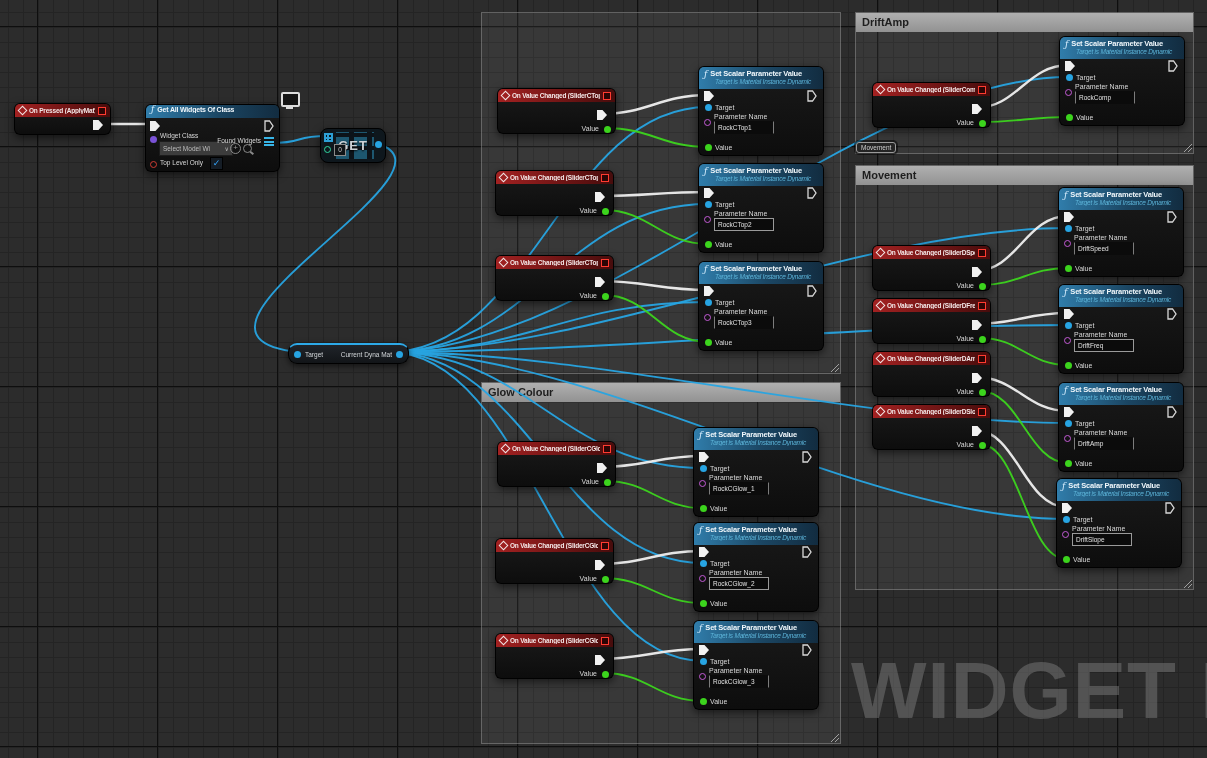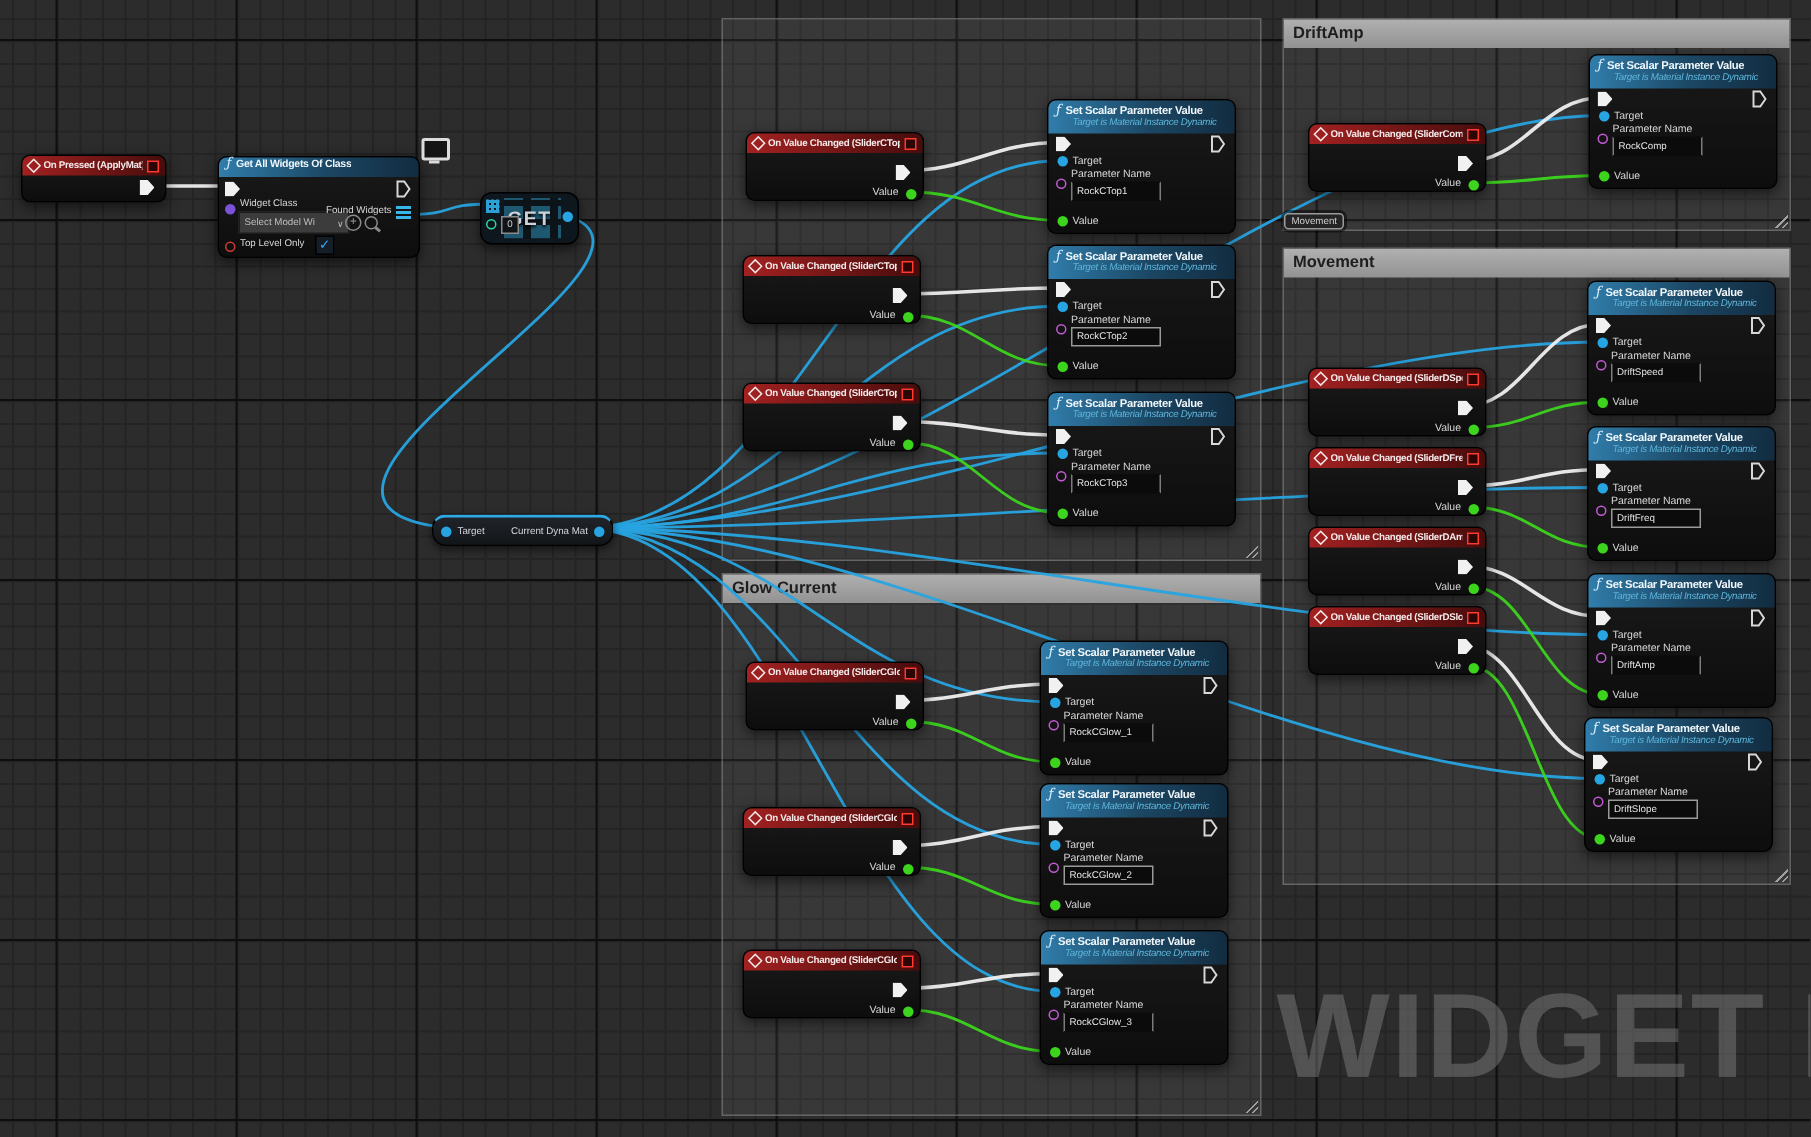--- a/index.html
+++ b/index.html
@@ -105,21 +105,21 @@
 <body>
 
 <div id="canvas">
 
   <div class="wm">WIDGET BL</div>
 
   <div class="comment" style="left:481px;top:12px;width:358px;height:360px">
     <div class="rsz"></div>
   </div>
   <div class="comment" style="left:481px;top:382px;width:358px;height:360px">
-    <div class="comment-head">Glow Current</div>
+    <div class="comment-head">Glow Colour</div>
     <div class="rsz"></div>
   </div>
   <div class="comment" style="left:855px;top:12px;width:337px;height:140px">
     <div class="comment-head">DriftAmp</div>
     <div class="rsz"></div>
   </div>
   <div class="comment" style="left:855px;top:165px;width:337px;height:423px">
     <div class="comment-head">Movement</div>
     <div class="rsz"></div>
   </div>

